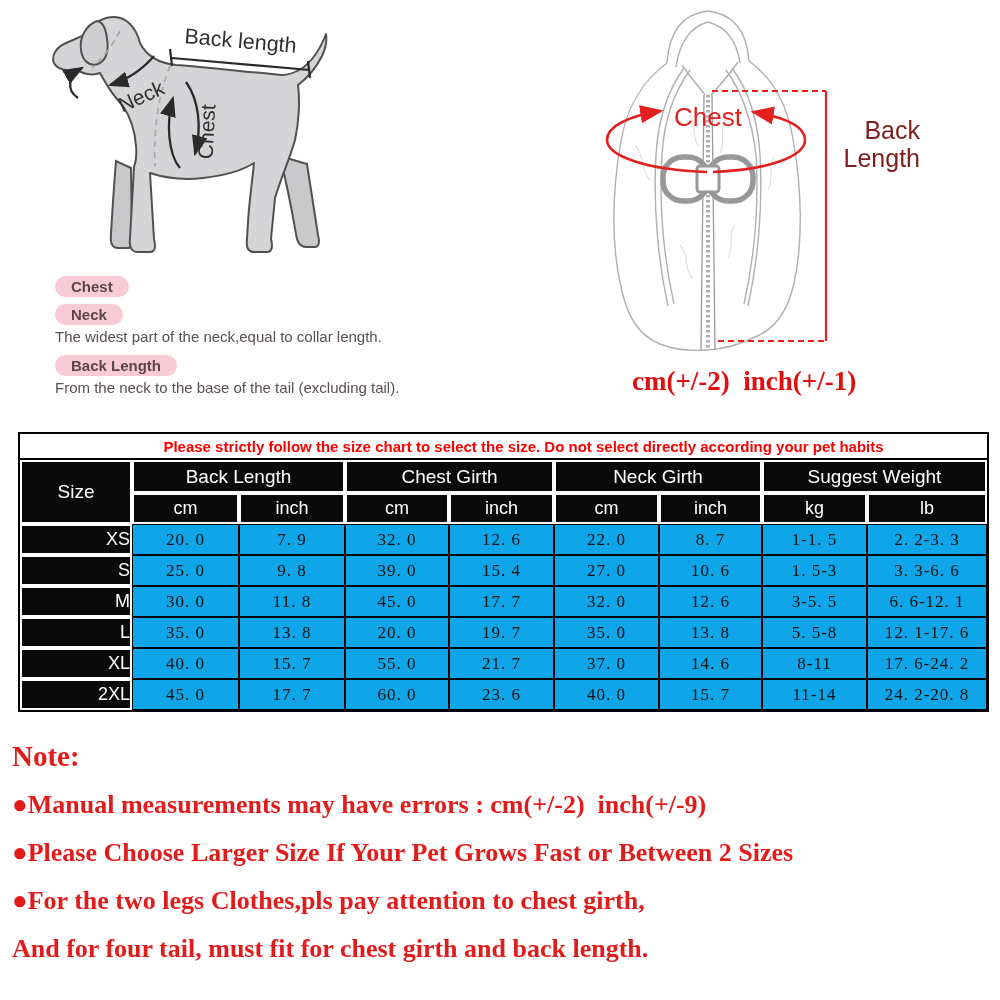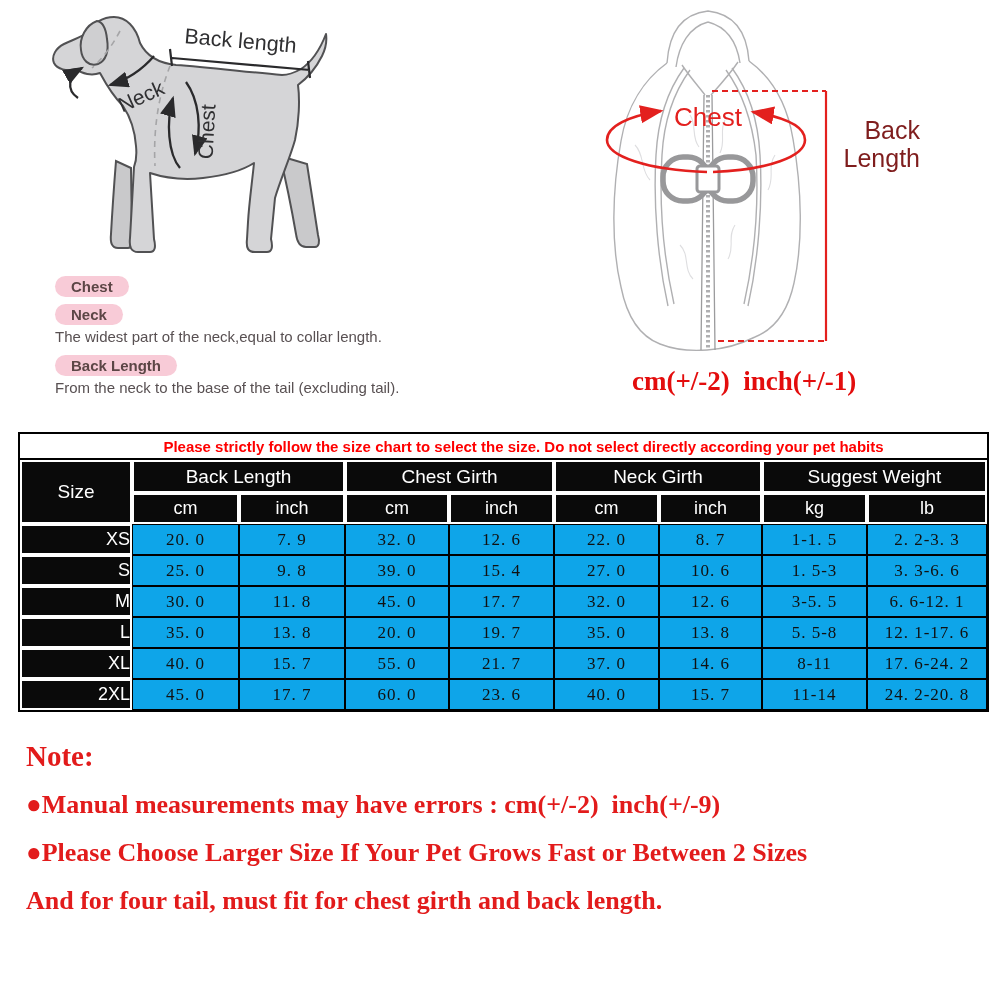--- a/index.html
+++ b/index.html
@@ -226,18 +226,19 @@
     <td class="val">23. 6</td>
     <td class="val">40. 0</td>
     <td class="val">15. 7</td>
     <td class="val">11-14</td>
     <td class="val">24. 2-20. 8</td>
   </tr>
 </tbody>
     </table>
 </div>
 
-<div class="abs" style="left:26px;top:740px;width:950px;">
+<div class="abs" style="left:12px;top:740px;width:950px;">
   <div class="note-title">Note:</div>
   <div class="note-line">●Manual measurements may have errors : cm(+/-2)  inch(+/-9)</div>
   <div class="note-line">●Please Choose Larger Size If Your Pet Grows Fast or Between 2 Sizes</div>
+  <div class="note-line">●For the two legs Clothes,pls pay attention to chest girth,</div>
   <div class="note-line">And for four tail, must fit for chest girth and back length.</div>
 </div>
 
 </body></html>

